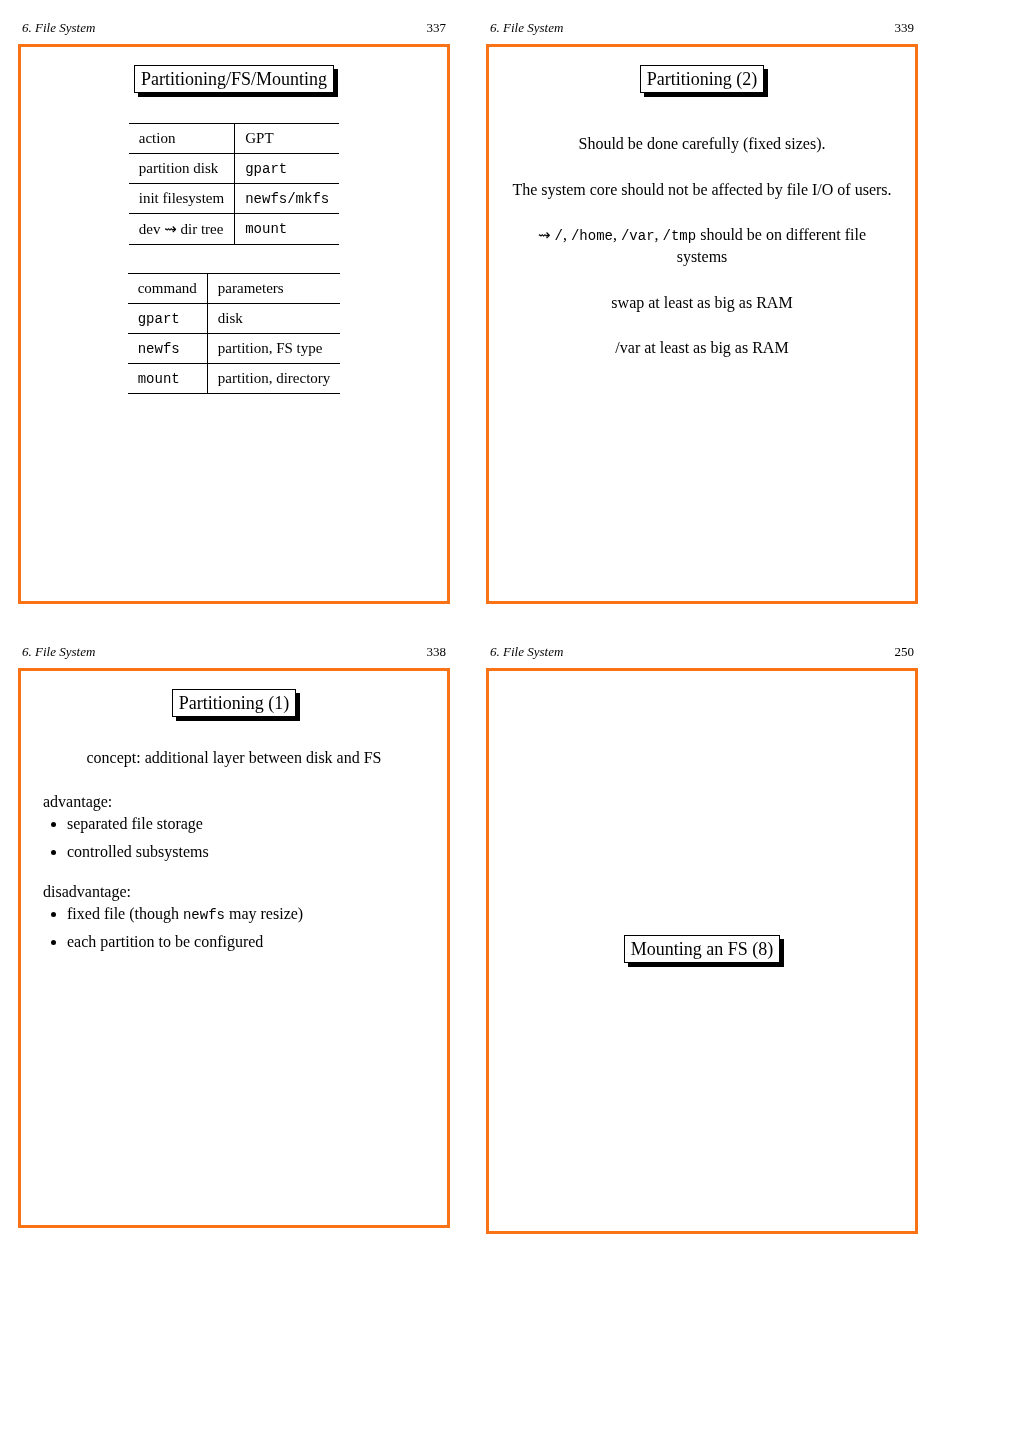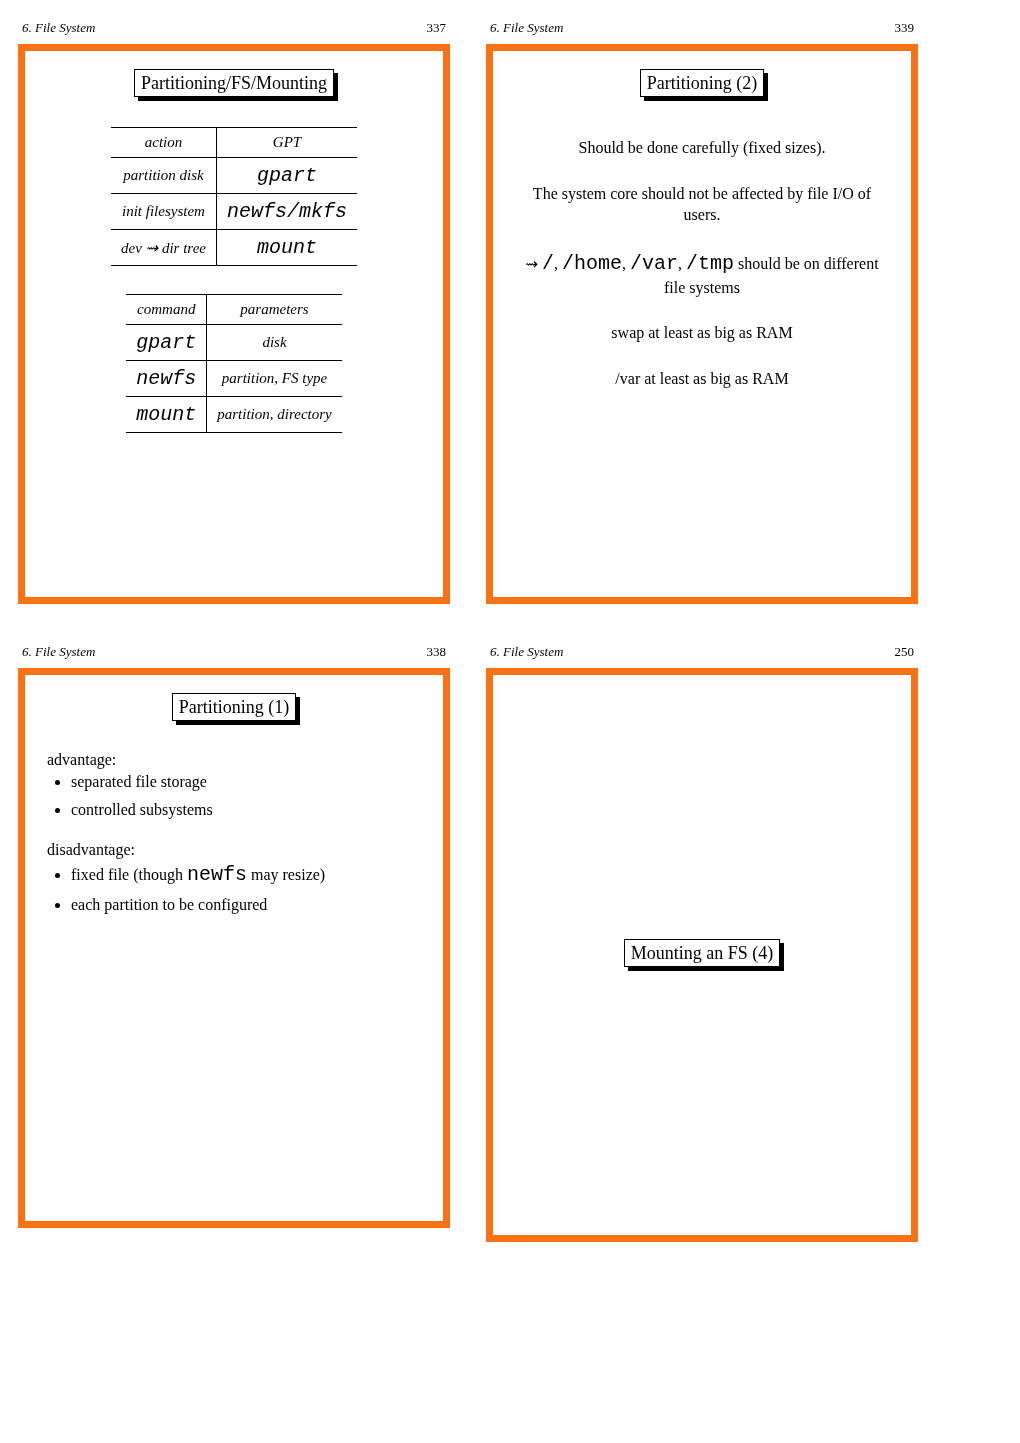--- a/index.html
+++ b/index.html
@@ -25,21 +25,21 @@
     justify-content:space-between;
     align-items:baseline;
     font-style: italic;
     font-size: 13px;
     padding: 0 12px 4px 12px;
     margin-bottom: 4px;
   }
   .header-row .left { }
   .header-row .right { font-style: normal; }
   .frame {
-    border: 7px solid #f97316;
+    border: 3px solid #f97316;
     min-height: 560px;
     margin: 0 8px;
     box-sizing: border-box;
     padding: 18px 22px 22px 22px;
     position: relative;
   }
   .title-wrap {
     display:flex;
     justify-content:center;
     margin-bottom: 30px;
@@ -56,27 +56,26 @@
   
   table.data {
     border-collapse: collapse;
     margin: 0 auto 28px auto;
     font-size: 15px;
   }
   table.data td {
     border-top: 1px solid #000;
     border-bottom: 1px solid #000;
     padding: 6px 10px;
-    text-align: center;
-    font-style: italic;
+    text-align: left;
   }
   table.data td + td {
     border-left: 1px solid #000;
   }
-  .tt { font-family: "Courier New", monospace; font-size: 20px; }
+  .tt { font-family: "Courier New", monospace; font-size: 14px; }
   .body-text {
     font-size: 16px;
     line-height: 1.35;
     text-align: center;
   }
   .body-text p { margin: 0 0 24px 0; }
   ul.bul {
     list-style: disc;
     padding-left: 24px;
     margin: 4px 0 18px 0;
@@ -178,20 +177,23 @@
   </div>
 
   <div class="cell">
     <div class="header-row">
       <span class="left">6. File System</span>
       <span class="right">338</span>
     </div>
     <div class="frame">
       <div class="title-wrap">
         <div class="title-box">Partitioning (1)</div>
+      </div>
+      <div class="body-text" style="margin-top:30px;">
+        <p>concept: additional layer between disk and FS</p>
       </div>
       <div class="section-label">advantage:</div>
       <ul class="bul">
         <li>separated file storage</li>
         <li>controlled subsystems</li>
       </ul>
       <div class="section-label">disadvantage:</div>
       <ul class="bul">
         <li><span>fixed file (though </span><span class="tt">newfs</span><span> may resize)</span></li>
         <li>each partition to be configured</li>
@@ -199,18 +201,18 @@
     </div>
   </div>
 
   <div class="cell">
     <div class="header-row">
       <span class="left">6. File System</span>
       <span class="right">250</span>
     </div>
     <div class="frame">
       <div class="centered-frame-content">
-        <div class="title-box">Mounting an FS (4)</div>
+        <div class="title-box">Mounting an FS (8)</div>
       </div>
     </div>
   </div>
 
 </div>
 
 </body></html>

